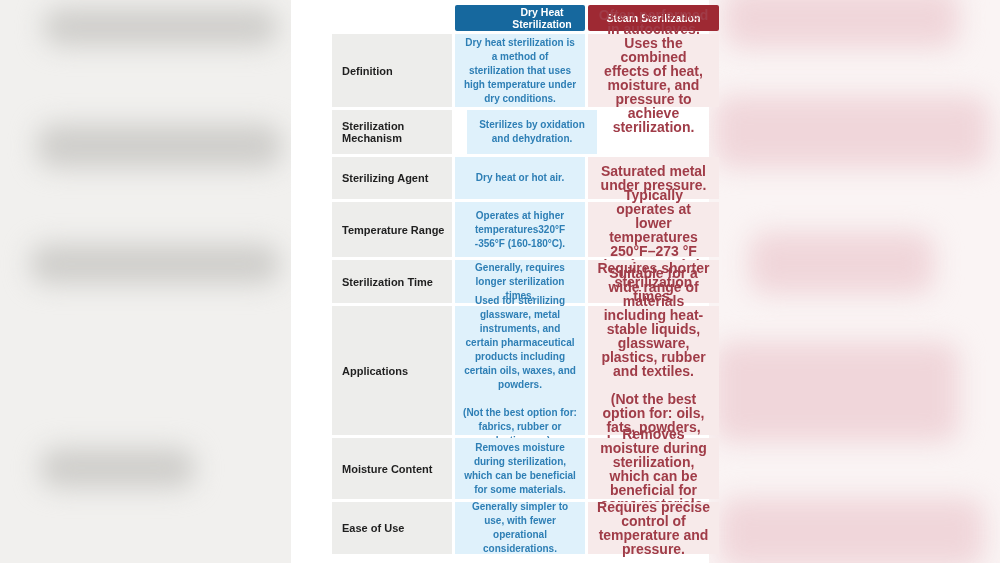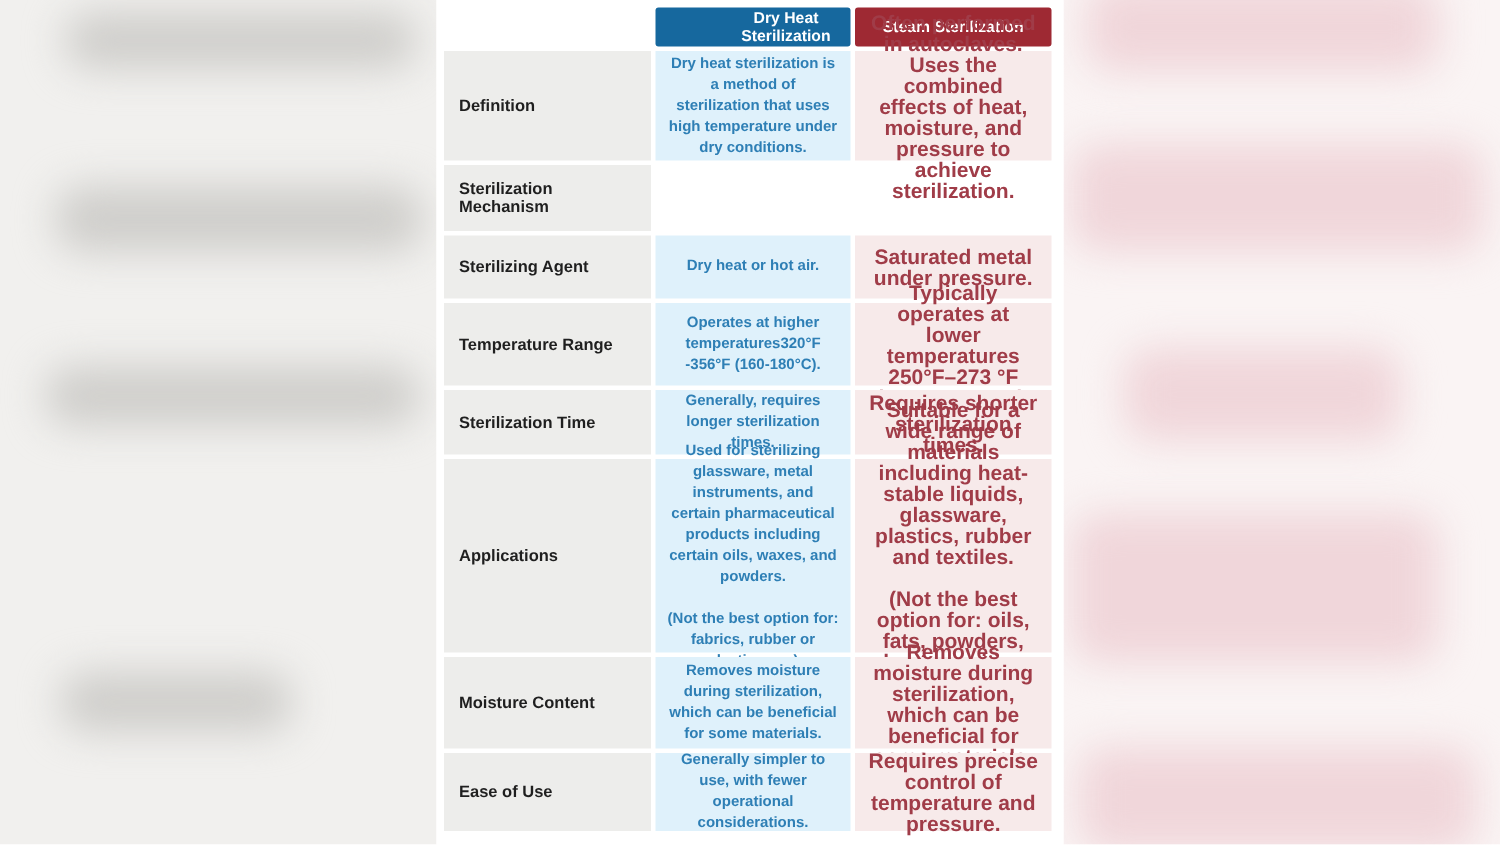--- a/index.html
+++ b/index.html
@@ -28,21 +28,21 @@
     background: #ffffff;
     padding: 5px 0 0 5px;
   }
 
   
   .trow { display: flex; gap: 3px; margin-bottom: 3px; }
   .cell {
     display: flex; align-items: center; justify-content: center;
     text-align: center;
   }
-  .col-label { width: 138px; flex: none; }
+  .col-label { width: 120px; flex: none; margin-left: 36px; }
   .col-dry   { width: 130px; flex: none; padding-left: 44px; }
   .col-steam { width: 131px; flex: none; }
 
   .r-head  { height: 26px; }
   .r-def   { height: 73px; }
   .r-mech  { height: 44px; gap: 15px; }
   .r-agent { height: 42px; }
   .r-temp  { height: 55px; }
   .r-time  { height: 43px; }
   .r-apps  { height: 129px; }
@@ -115,20 +115,23 @@
     </div>
     <div class="cell col-steam steam-cell">
       <span class="cell-text">Often performed in autoclaves. Uses the combined effects of heat, moisture, and pressure to achieve sterilization.</span>
     </div>
   </div>
 
   <div class="trow r-mech">
     <div class="cell col-label label-cell">
       <span class="cell-text">Sterilization Mechanism</span>
     </div>
+    <div class="cell col-dry dry-cell">
+      <span class="cell-text">Sterilizes by oxidation and dehydration.</span>
+    </div>
   </div>
 
   <div class="trow r-agent">
     <div class="cell col-label label-cell">
       <span class="cell-text">Sterilizing Agent</span>
     </div>
     <div class="cell col-dry dry-cell">
       <span class="cell-text">Dry heat or hot air.</span>
     </div>
     <div class="cell col-steam steam-cell">

